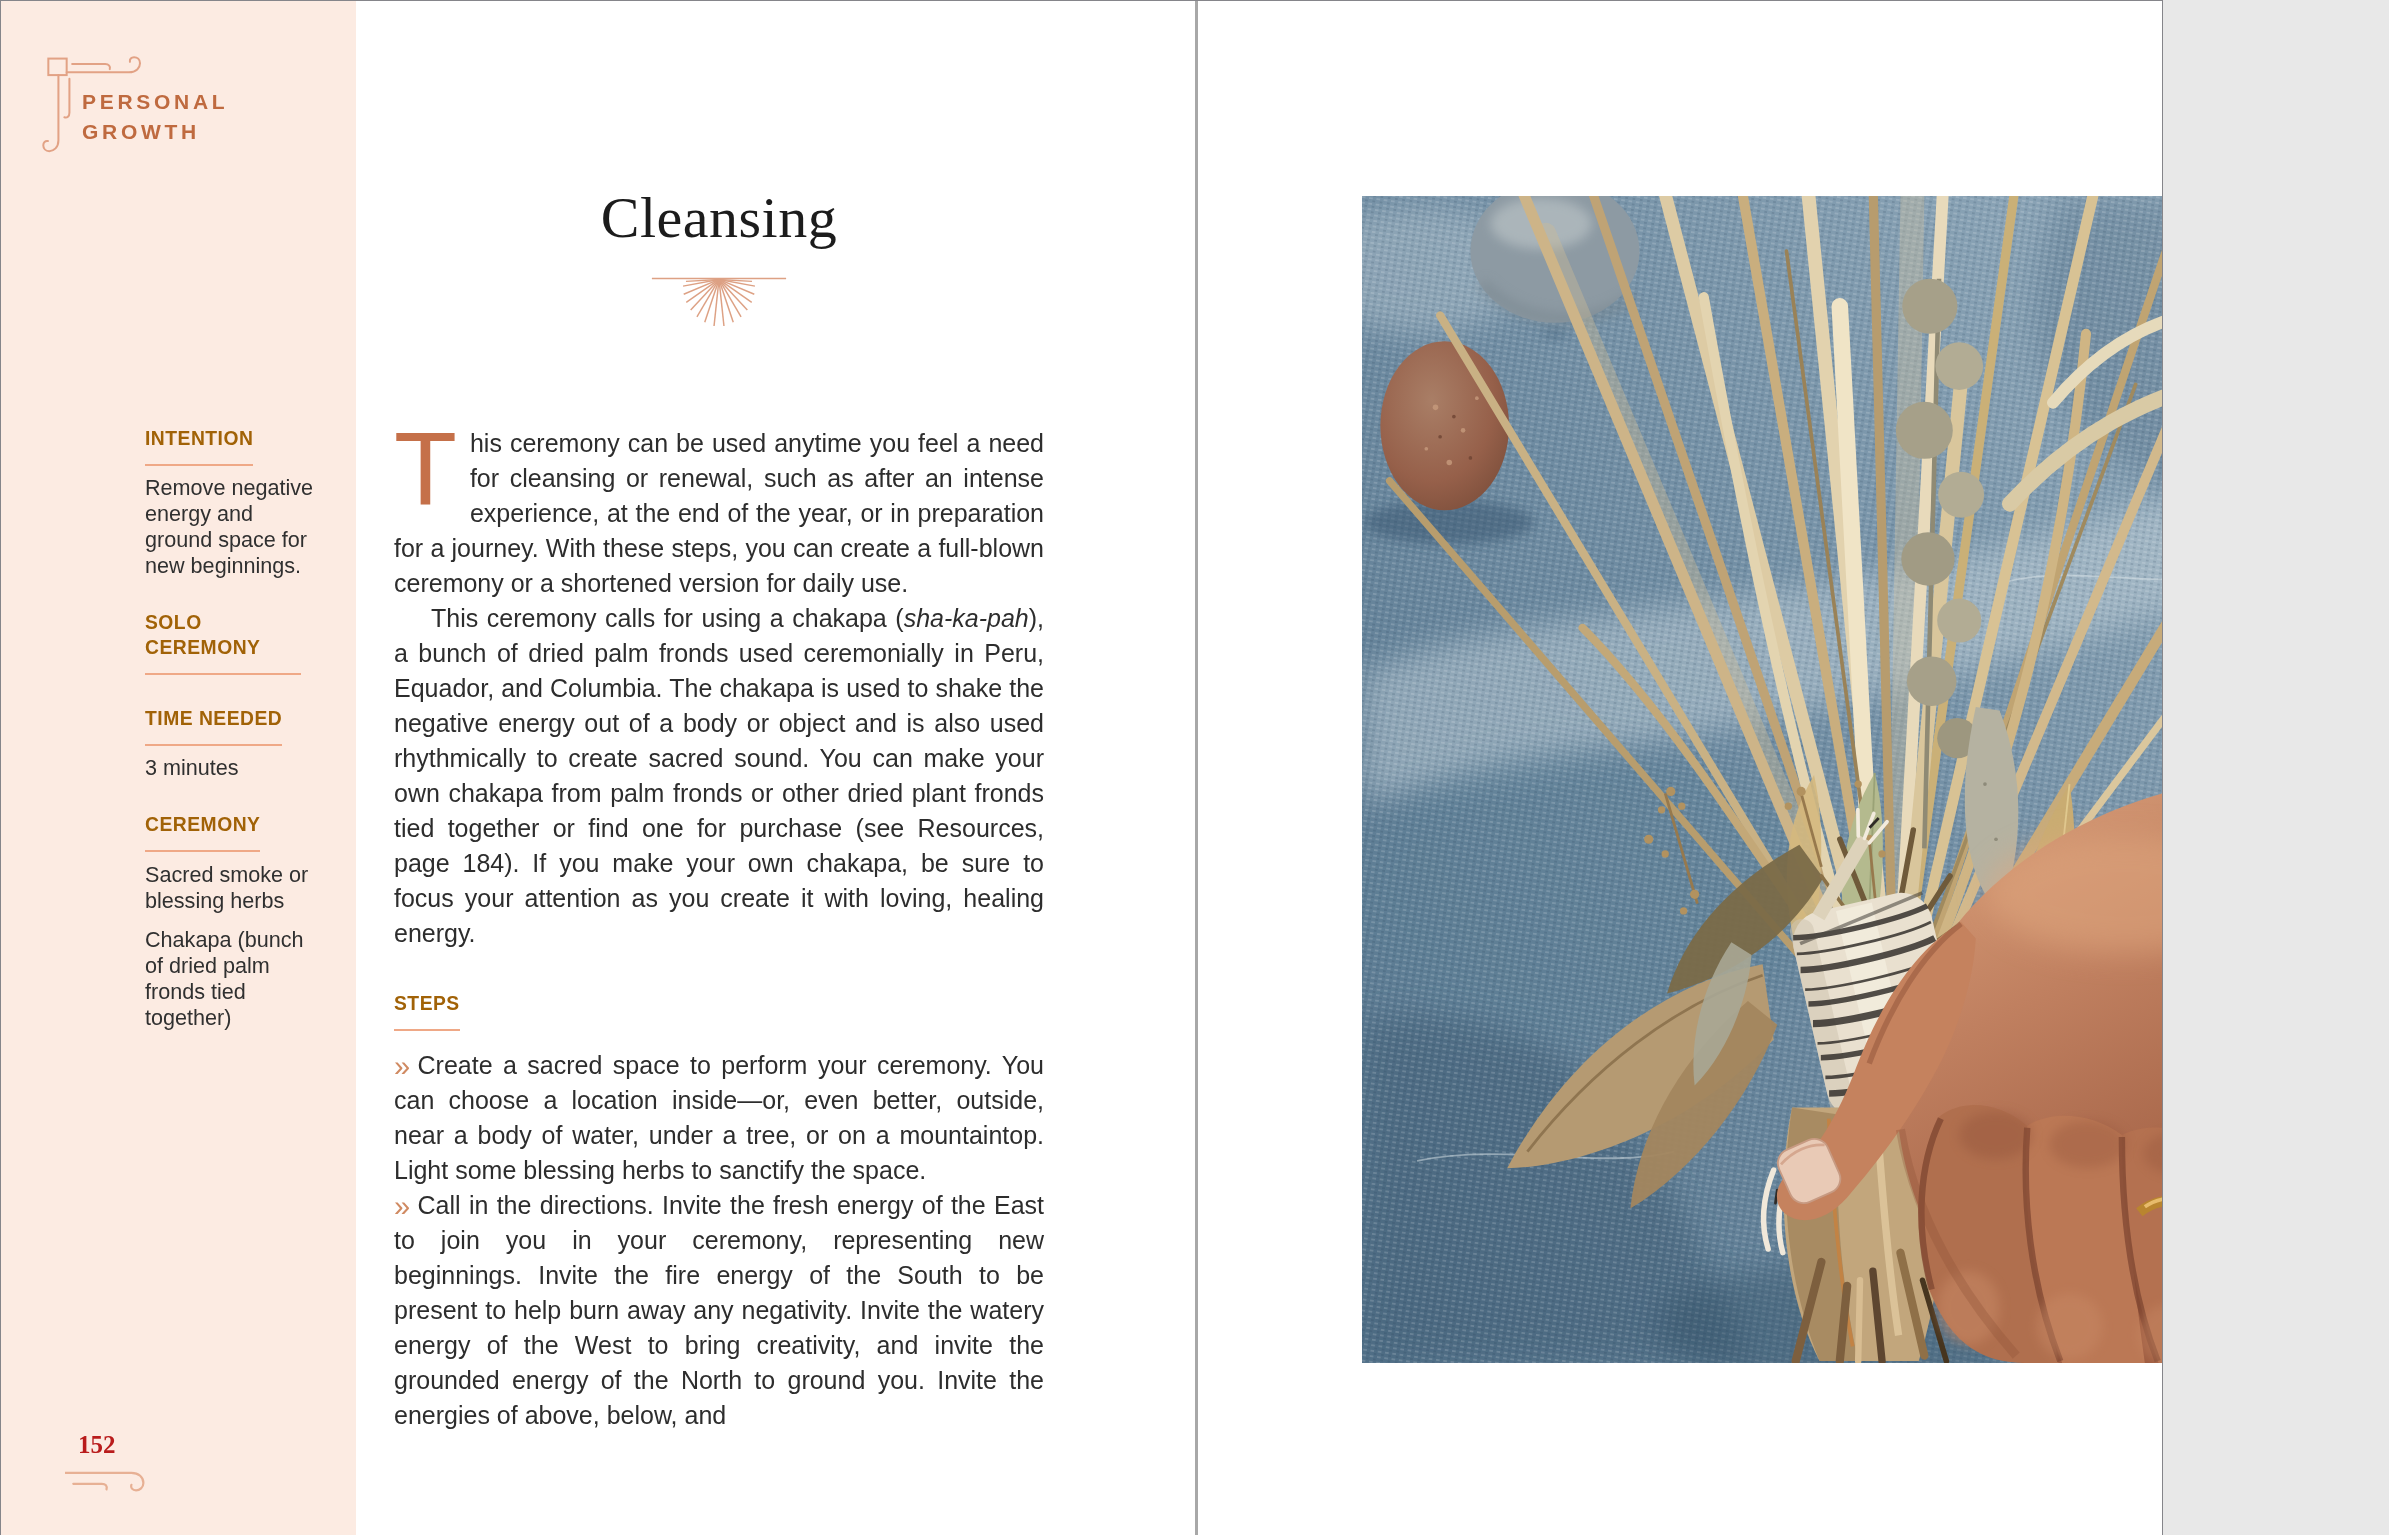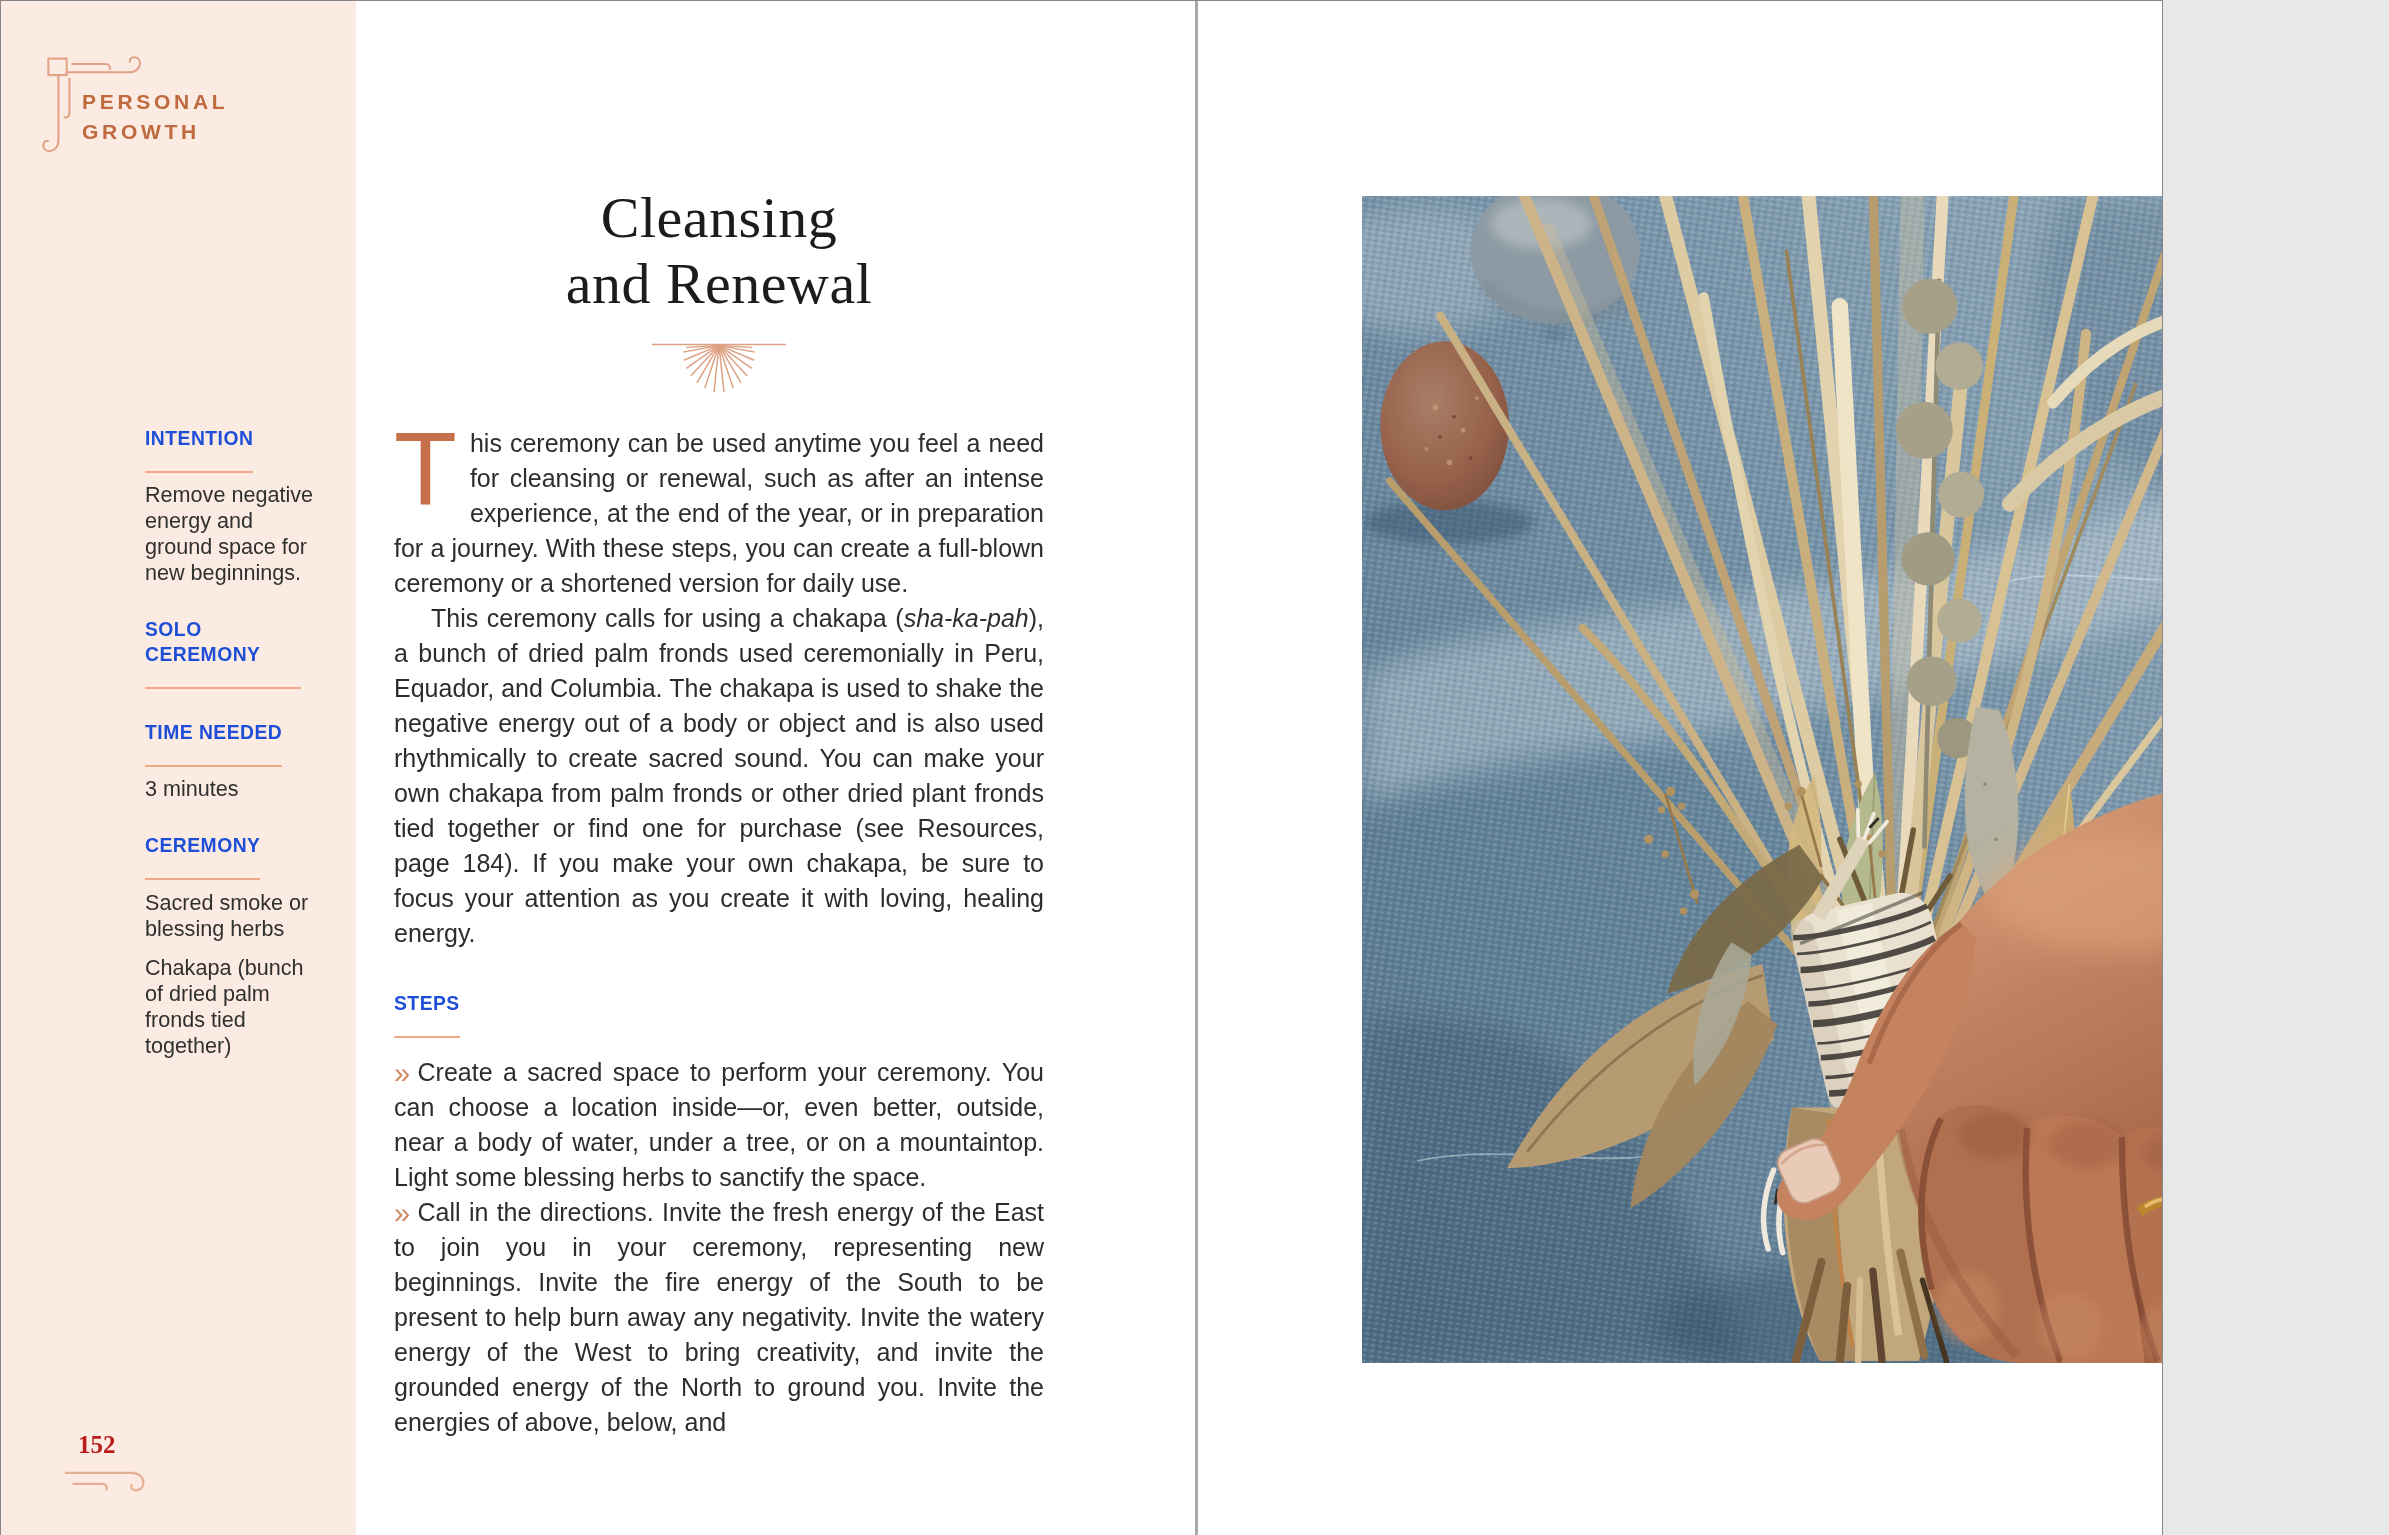--- a/index.html
+++ b/index.html
@@ -11,21 +11,21 @@
   .divider{position:absolute;left:1194px;top:0;width:2.8px;height:100%;background:#a8a8a8;}
 
   
   .sidebar{position:absolute;left:0;top:0;width:355px;height:100%;background:#fcebe2;}
   .corner-orn{position:absolute;left:40px;top:51px;}
   .brand{position:absolute;left:81px;top:86px;font-weight:bold;font-size:21px;line-height:30px;
          letter-spacing:3.7px;color:#bf6a3f;}
   .side-flow{position:absolute;left:144px;top:425px;width:175px;}
   .side-sec{margin-bottom:31px;}
   .sec-h{display:inline-block;max-width:156px;font-weight:bold;font-size:19.3px;line-height:25px;
-         letter-spacing:0.5px;color:#1d4ed8;border-bottom:2.8px solid #efa886;padding-bottom:20px;}
+         letter-spacing:0.5px;color:#a16207;border-bottom:2.8px solid #efa886;padding-bottom:13px;}
   .sec-b{font-size:21.6px;line-height:26px;color:#303030;margin:9.2px 0 0 0;}
   .sec-b + .sec-b{margin-top:13px;}
 
   .title-wrap{position:absolute;left:393px;top:184px;width:650px;text-align:center;}
   .title{font-family:"Liberation Serif","DejaVu Serif",serif;font-weight:400;font-size:58px;
          line-height:66px;color:#1c1c1c;letter-spacing:0.5px;}
   .sun-orn{margin-top:22px;}
 
   .article{position:absolute;left:393px;top:425px;width:650px;font-size:25px;line-height:35px;
            text-align:justify;color:#2d2d2d;}
@@ -84,21 +84,20 @@
     <div class="side-sec">
       <span class="sec-h">CEREMONY</span>
       <p class="sec-b">Sacred smoke or blessing herbs</p>
       <p class="sec-b">Chakapa (bunch of dried palm fronds tied together)</p>
     </div>
   </div>
 
   <div class="title-wrap">
     <div class="title">
       <div>Cleansing</div>
-      <div>and Renewal</div>
     </div>
     <svg class="sun-orn" width="138" height="57" viewBox="0 0 150 62" stroke="#dda184" stroke-width="1.6">
       <line x1="2" y1="6" x2="148" y2="6"></line>
       <line x1="75" y1="7" x2="110.9" y2="9.1"></line>
         <line x1="75" y1="7" x2="39.1" y2="9.1"></line>
       <line x1="75" y1="7" x2="114.1" y2="14.3"></line>
         <line x1="75" y1="7" x2="35.9" y2="14.3"></line>
       <line x1="75" y1="7" x2="113.4" y2="23.1"></line>
         <line x1="75" y1="7" x2="36.6" y2="23.1"></line>
       <line x1="75" y1="7" x2="110.6" y2="31.9"></line>

